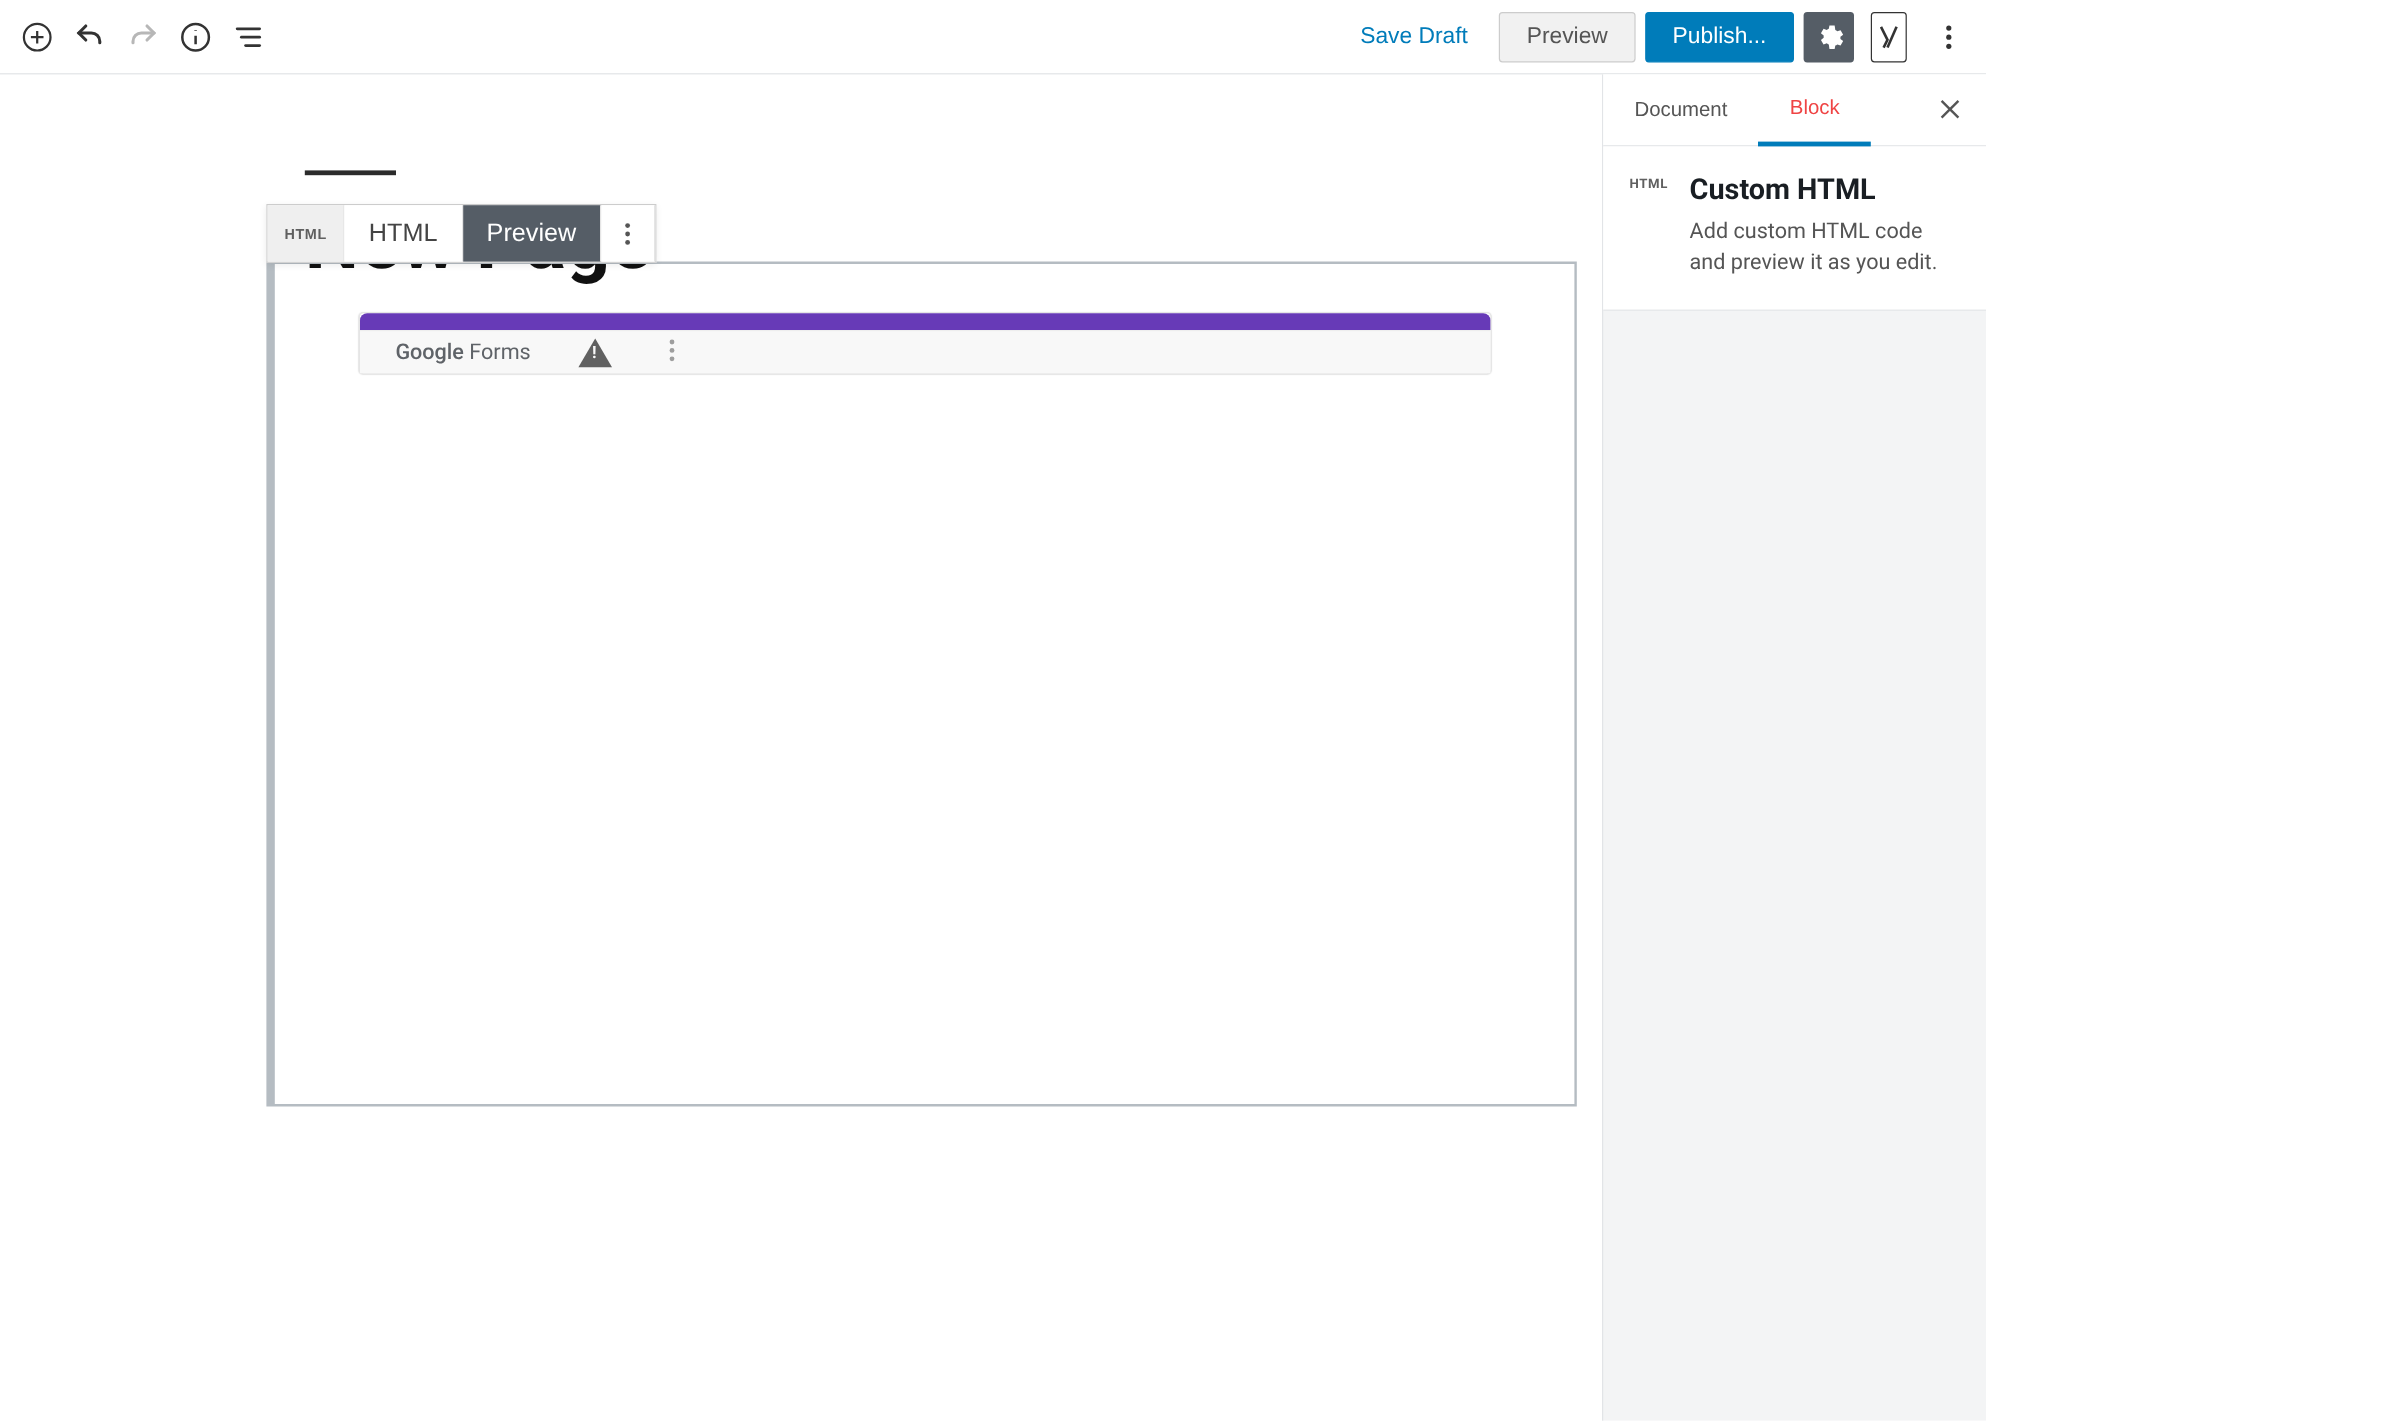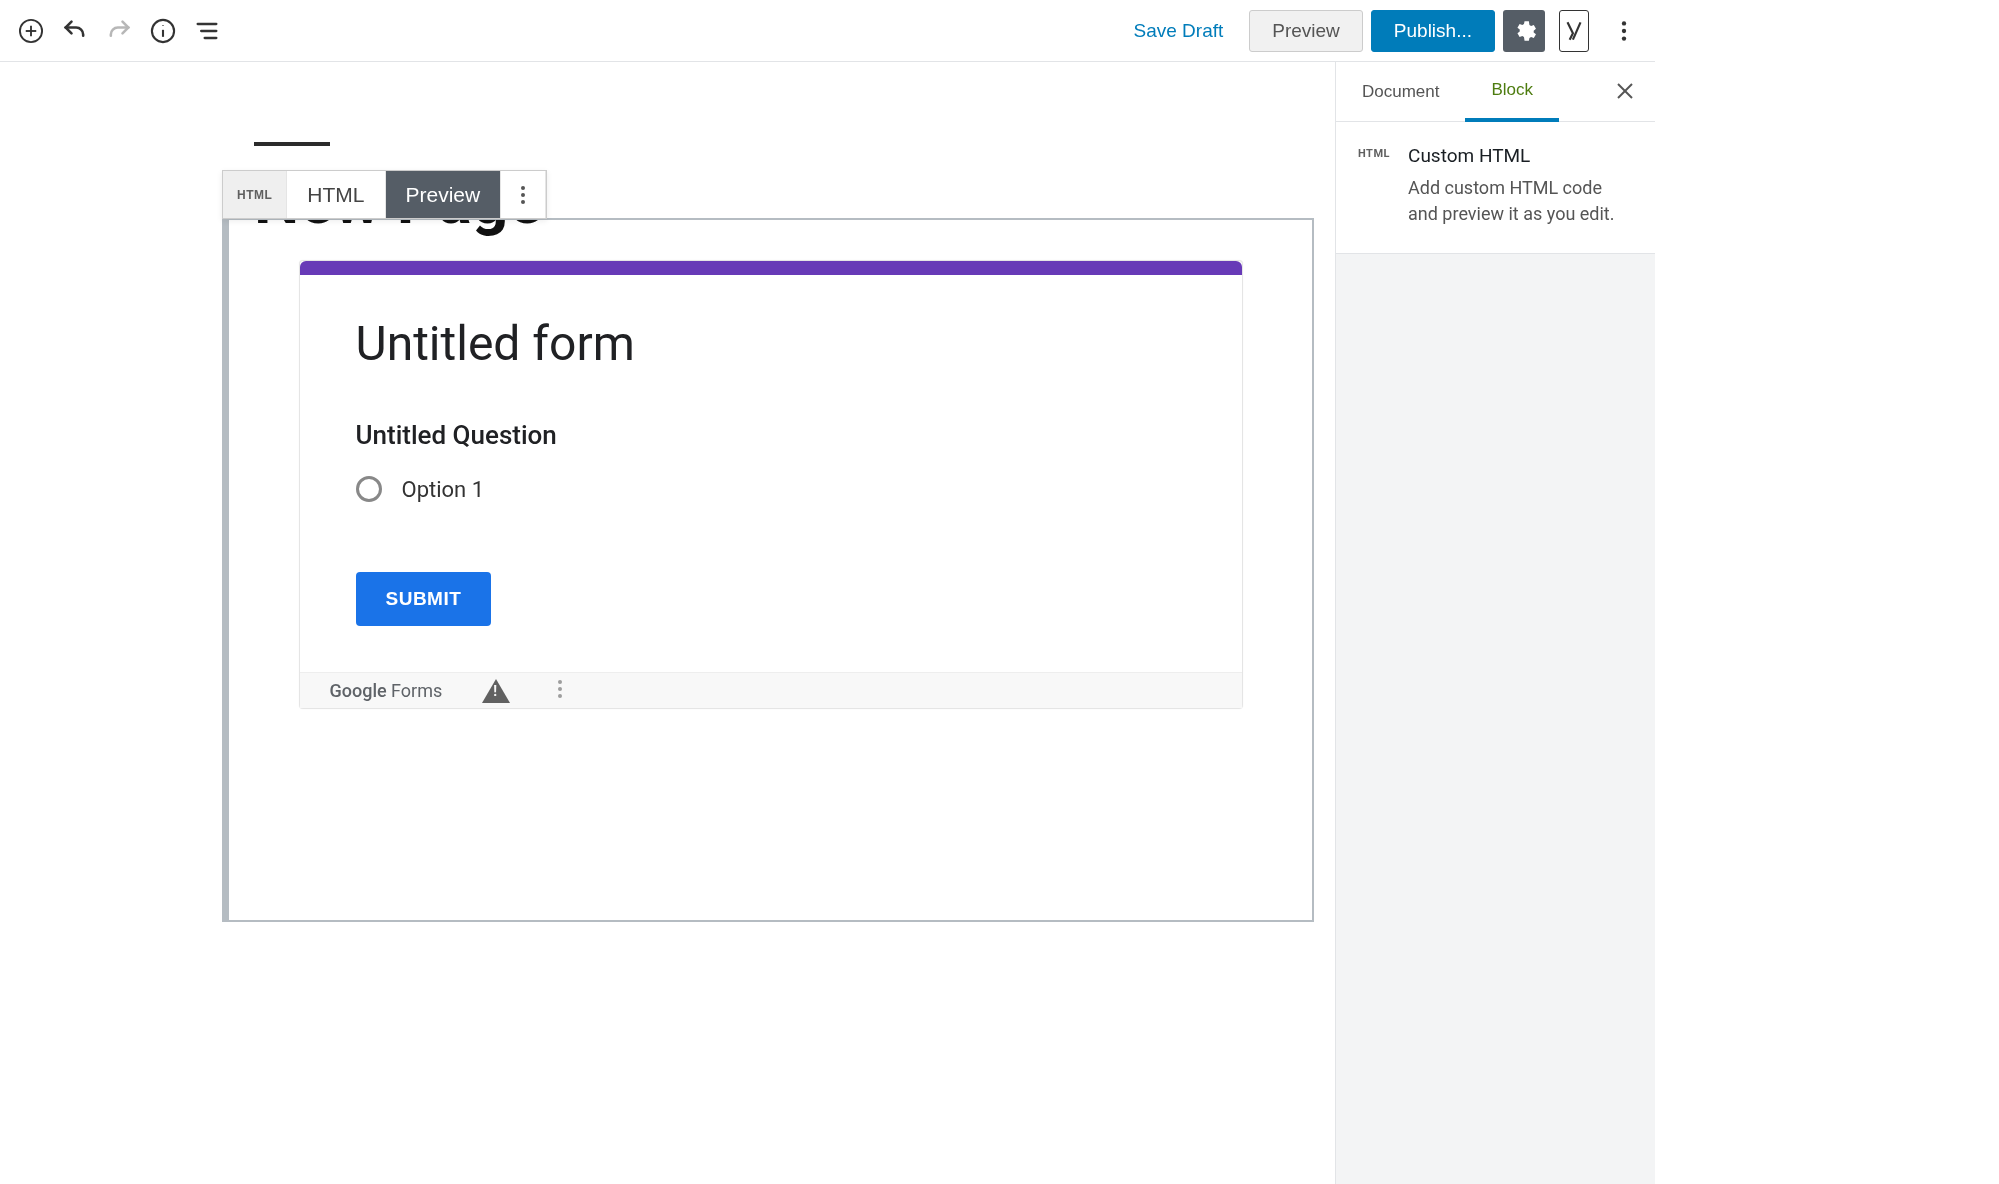--- a/index.html
+++ b/index.html
@@ -66,25 +66,25 @@
   .gf-brand{font-size:18px;color:#5f6368;font-family:Roboto,sans-serif;}
   .gf-brand .g{font-family:"Product Sans",Roboto,sans-serif;}
   .gf-created{flex:1;text-align:center;}
   .gf-blur{filter:blur(4px);background:#ddd;color:#ddd;border-radius:3px;padding:0 4px;}
   .gf-warn{width:0;height:0;border-left:14px solid transparent;border-right:14px solid transparent;border-bottom:24px solid #616161;position:relative;}
   .gf-warn::after{content:"!";position:absolute;left:-3px;top:4px;color:#f8f8f8;font-weight:700;font-size:14px;}
 
   
   .sb-tabs{display:flex;align-items:center;height:60px;border-bottom:1px solid var(--wp-border);background:#fff;}
   .sb-tab{background:none;border:none;font-size:17px;padding:0 26px;height:100%;color:#555;}
-  .sb-tab.active{color:#4d7c0f;border-bottom:4px solid var(--wp-blue);font-weight:500;margin-bottom:-1px;}
+  .sb-tab.active{color:#ef4444;border-bottom:4px solid var(--wp-blue);font-weight:500;margin-bottom:-1px;}
   .sb-close{margin-left:auto;margin-right:12px;background:none;border:none;font-size:28px;color:#555;width:36px;height:36px;}
   .sb-panel{background:#fff;border-bottom:1px solid var(--wp-border);padding:22px 22px 26px 22px;display:flex;gap:18px;}
   .sb-bicon{font-size:11px;font-weight:700;letter-spacing:.5px;color:#606060;padding-top:3px;}
-  .sb-btitle{font-size:19px;font-weight:400;margin:0 0 8px 0;}
+  .sb-btitle{font-size:24px;font-weight:700;margin:0 0 8px 0;}
   .sb-bdesc{font-size:18px;color:#555;line-height:1.45;margin:0;}
 </style>
 </head>
 <body>
 
 <div class="app">
 
   <div class="topbar">
     <div class="topbar-left">
       <button class="tb-btn">
@@ -165,29 +165,20 @@
                   <circle cx="4" cy="5" r="2"></circle>
                   <circle cx="4" cy="12" r="2"></circle>
                   <circle cx="4" cy="19" r="2"></circle>
                 </svg>
             </button>
           </div>
 
           <div class="block-preview">
             <div class="gform">
               <div class="gf-accent"></div>
-              <div class="gf-body">
-                <h2 class="gf-title">Untitled form</h2>
-                <div class="gf-question">Untitled Question</div>
-                <label class="gf-option">
-                  <span class="gf-radio"></span>
-                  <span>Option 1</span>
-                </label>
-                <button class="gf-submit">SUBMIT</button>
-              </div>
               <div class="gf-footer">
                 <div class="gf-brand">
                   <span class="g" style="font-weight:500;">Google</span><span> Forms</span>
                 </div>
                 <div style="display:flex;align-items:center;">
                   <span class="gf-warn"></span>
                 </div>
                 <button style="background:none;border:none;">
                   <svg width="8" height="24" viewBox="0 0 8 24" fill="#9e9e9e">
                       <circle cx="4" cy="5" r="2"></circle>

